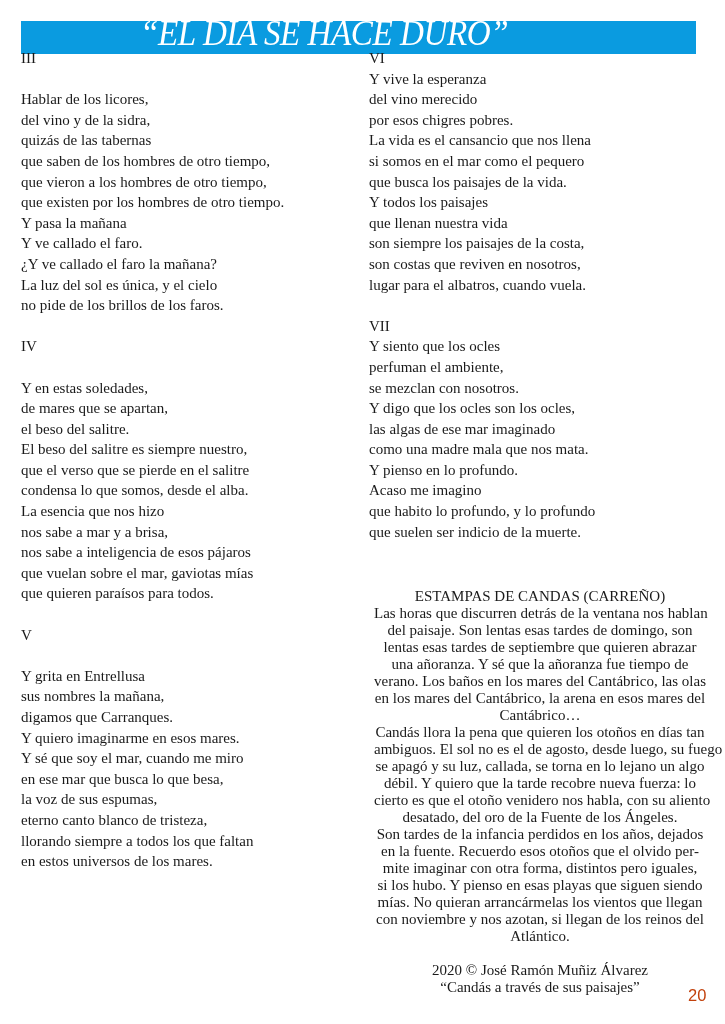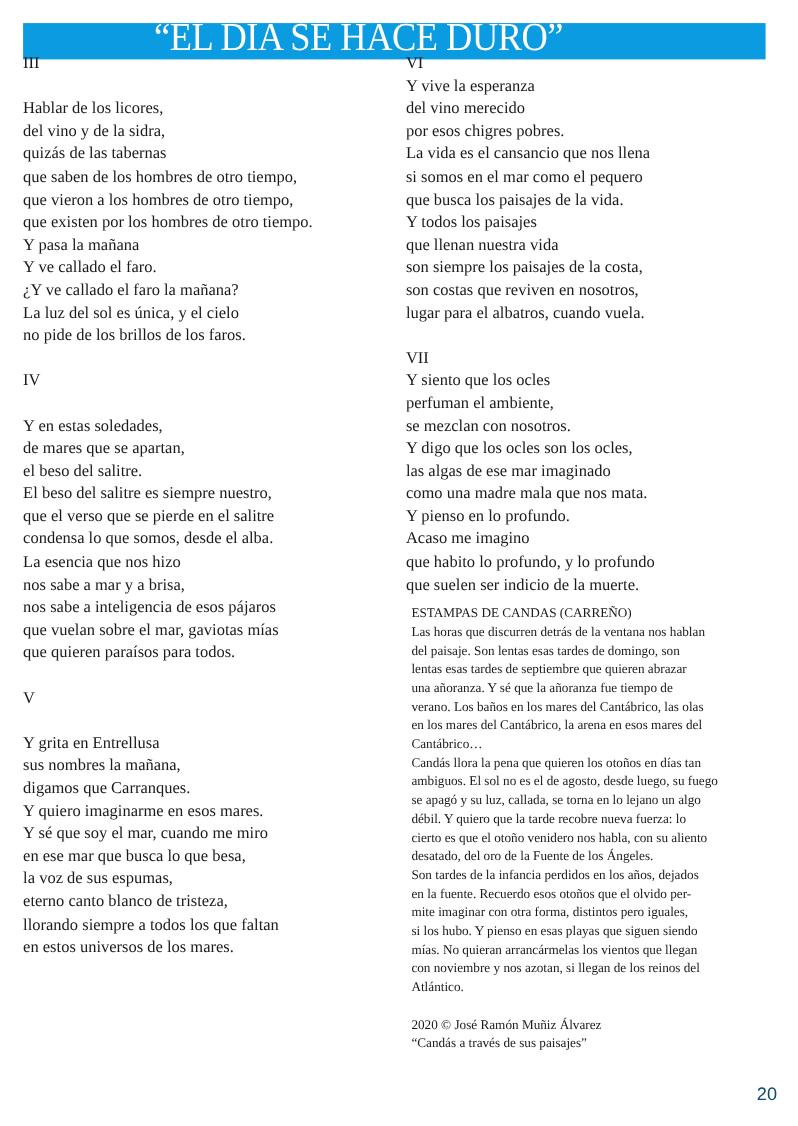--- a/index.html
+++ b/index.html
@@ -2,43 +2,43 @@
 <html><head>
 <meta charset="utf-8">
 <style>
   html, body { margin: 0; padding: 0; background: #ffffff; }
   body {
     width: 725px; height: 1024px; position: relative; overflow: hidden;
     font-family: "Liberation Serif", "DejaVu Serif", serif; color: #1a1a1a;
   }
   .banner {
     position: absolute; left: 21px; top: 21px; width: 675px; height: 33px;
-    background: #0a9be0; overflow: hidden;
+    background: #0a9be0; overflow: hidden; font-style: italic;
   }
   .banner-title {
     position: absolute; left: 119px; top: -9px; white-space: nowrap;
     font-size: 36px; color: #ffffff; letter-spacing: -0.5px;
     transform: scaleX(0.92); transform-origin: left top;
   }
   .col {
     position: absolute; font-size: 15px; line-height: 20.6px;
   }
   .col-left { left: 21px; top: 48px; width: 330px; }
   .col-right { left: 369px; top: 48px; width: 330px; }
   .line { white-space: nowrap; height: 20.6px; }
   .blank { height: 20.6px; }
   .prose {
-    position: absolute; left: 374px; top: 549px; width: 332px;
-    font-size: 12px; line-height: 17px;
+    position: absolute; left: 374px; top: 588px; width: 332px;
+    font-size: 15px; line-height: 17px; text-align: center;
   }
   .prose .line { height: 17px; }
   .prose .blank { height: 17px; }
   .page-number {
     position: absolute; left: 688px; top: 986px;
-    font-family: "Liberation Sans", "DejaVu Sans", sans-serif; font-size: 16.5px; color: #0c4a6e;
+    font-family: "Liberation Sans", "DejaVu Sans", sans-serif; font-size: 16.5px; color: #c2410c;
   }
 </style>
 </head>
 <body>
 
 <div class="banner">
   <div class="banner-title">“EL DÍA SE HACE DURO”</div>
 </div>
 
 <div class="col col-left">

